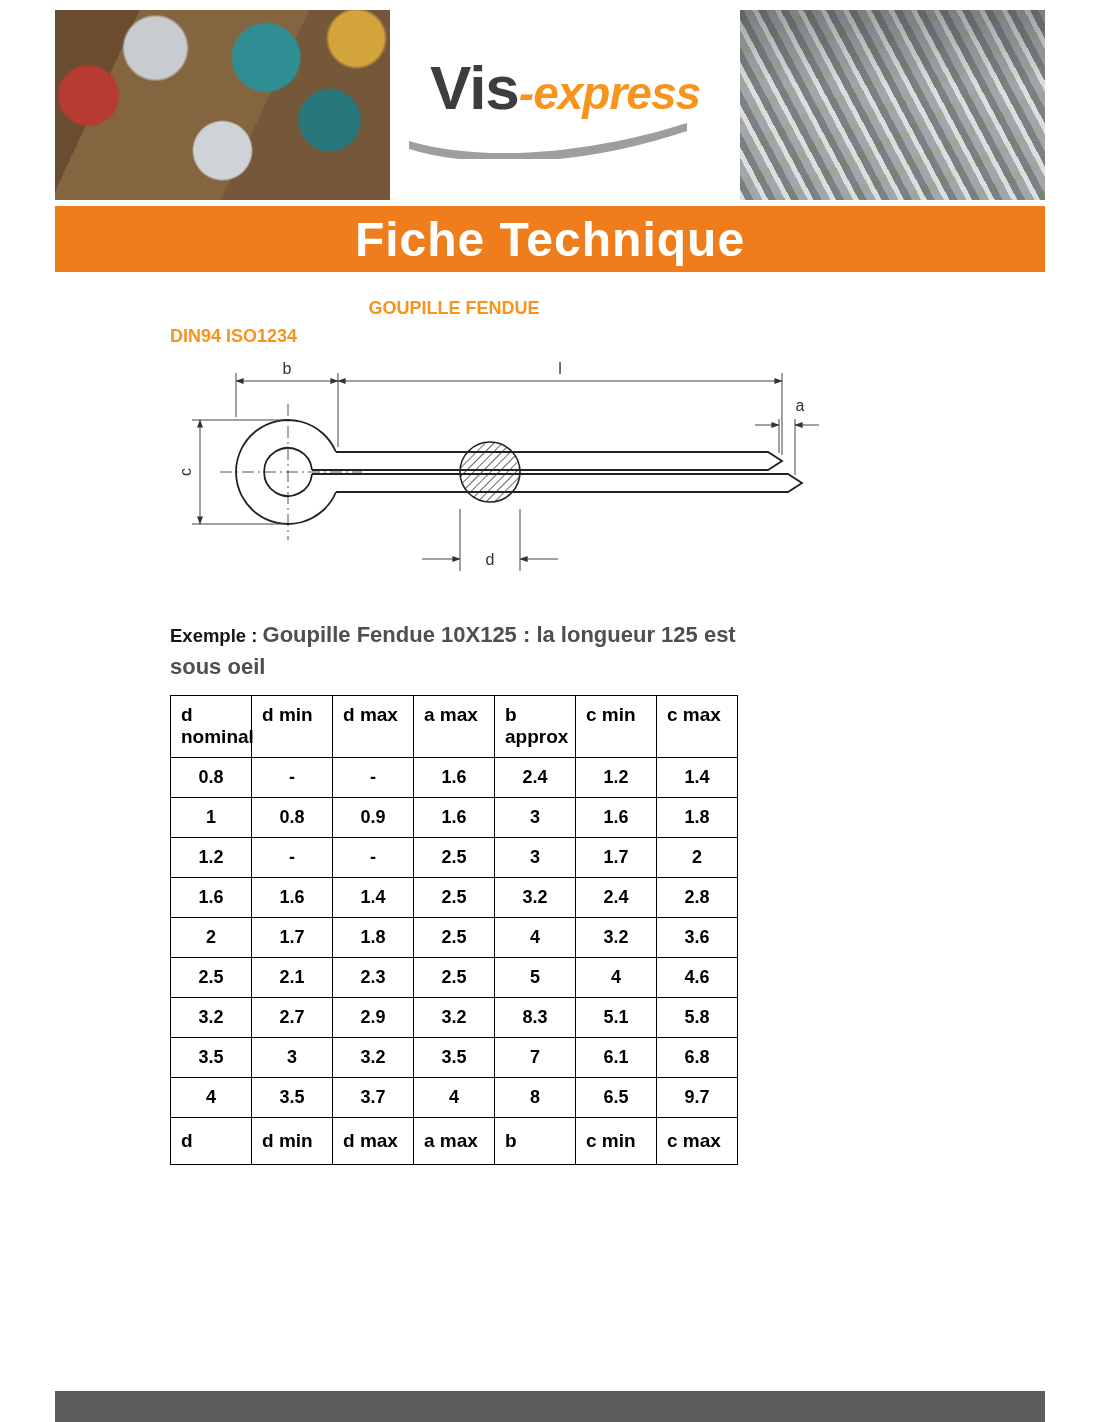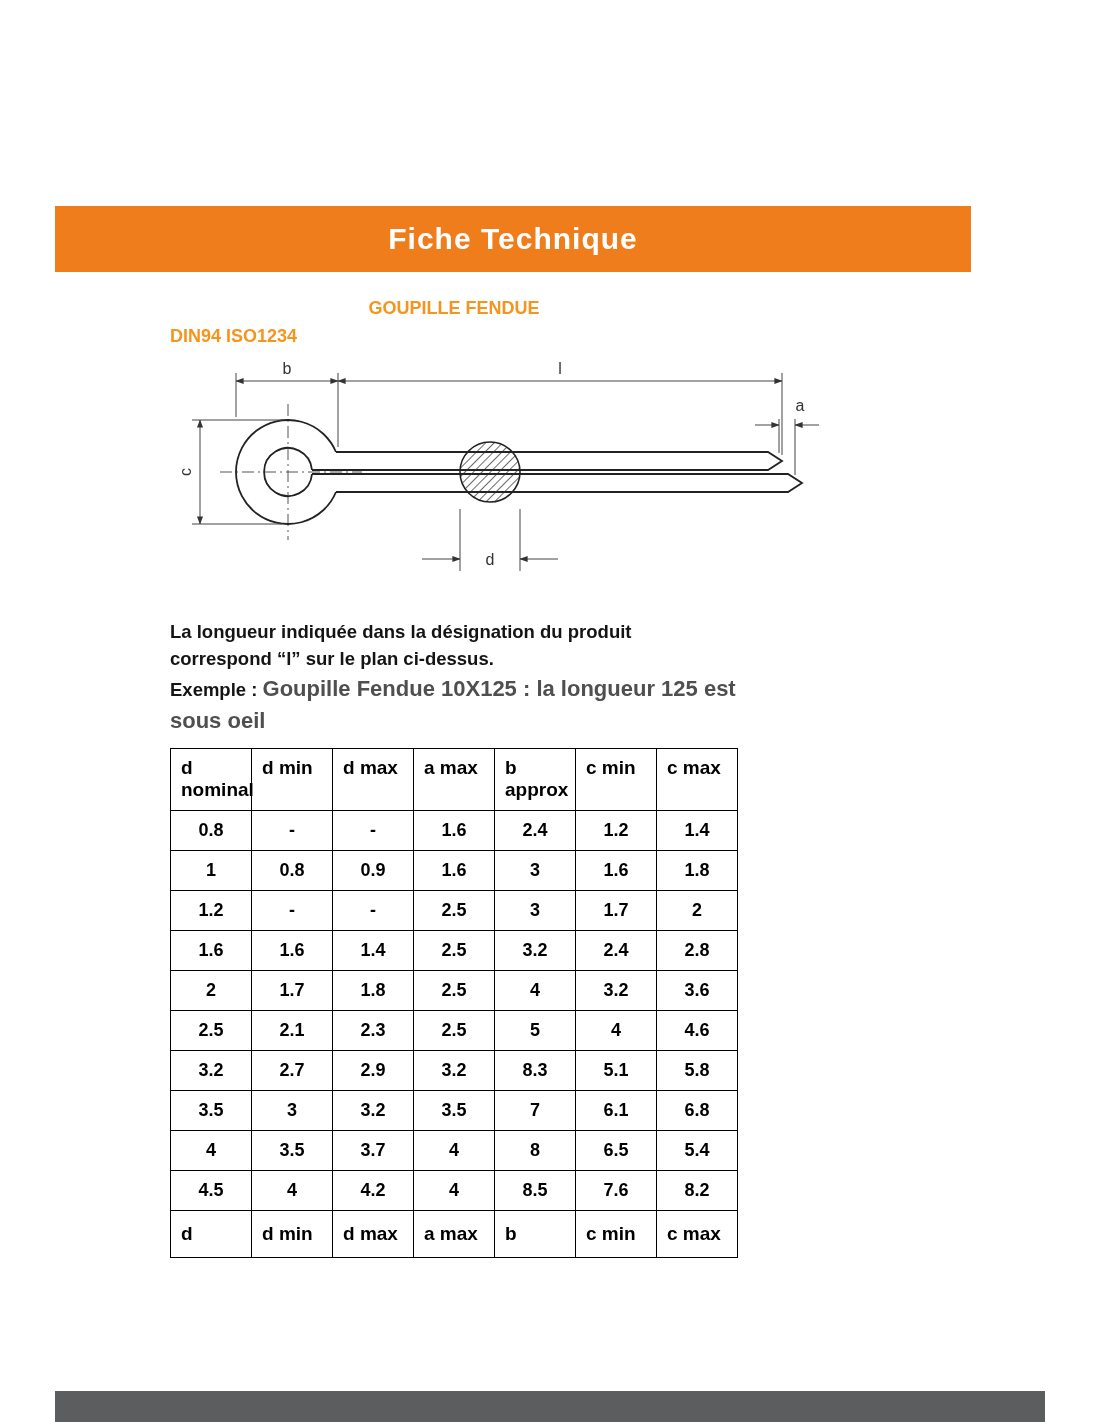--- a/index.html
+++ b/index.html
@@ -30,23 +30,23 @@
       repeating-linear-gradient(62deg, rgba(255,255,255,.65) 0 5px, rgba(98,103,108,.55) 5px 12px, rgba(170,175,180,.45) 12px 20px),
       repeating-linear-gradient(-28deg, rgba(150,150,70,.30) 0 9px, rgba(0,0,0,0) 9px 30px);
   }
   .logo-area { width:350px; background:#fff; display:flex; flex-direction:column; align-items:center; justify-content:center; }
   .logo-line { display:flex; align-items:baseline; }
   .logo-vis { font-size:62px; font-weight:900; color:#3d3d3f; letter-spacing:-1px; }
   .logo-express { font-size:46px; font-weight:bold; font-style:italic; color:var(--accent,#f7941d); letter-spacing:-1px; }
   .swoosh { margin-top:-4px; margin-left:-30px; }
 
   
-  .banner { position:absolute; top:206px; left:55px; width:916px; height:66px;
+  .banner { position:absolute; top:206px; left:55px; width:990px; height:66px;
     background:var(--banner,#f07d1c); color:#fff; display:flex; align-items:center; justify-content:center;
-    font-size:30px; font-weight:bold; letter-spacing:1px; }
+    font-size:48px; font-weight:bold; letter-spacing:1px; }
 
   
   .content { position:absolute; top:286px; left:0; width:908px; padding:0 170px; }
   .doc-title { text-align:center; color:var(--accent,#f7941d); font-weight:bold; font-size:18px; margin-top:12px; }
   .doc-subtitle { color:var(--accent,#f7941d); font-weight:bold; font-size:18px; margin-top:7px; }
 
   .diagram { margin-top:12px; }
   .drawing .part { fill:none; stroke:#222; stroke-width:1.8; }
   .drawing .pin  { fill:url(#hatch); stroke:#222; stroke-width:1.6; }
   .drawing .dim, .drawing .ext { stroke:#444; stroke-width:1; fill:none; }
@@ -64,20 +64,33 @@
   tbody td { text-align:center; font-weight:bold; font-size:18px; padding:9px 6px; }
   tfoot th { text-align:left; padding:12px 10px; font-size:19px; font-weight:bold; }
 
   .footer-bar { position:absolute; left:55px; bottom:0; width:990px; height:31px; background:var(--footer,#5b5d5f); }
 </style>
 </head>
 <body>
 
 <div class="page">
 
+  <div class="header">
+    <div class="photo photo-left"></div>
+    <div class="logo-area">
+      <div class="logo-line">
+        <span class="logo-vis">Vis</span>
+        <span class="logo-express">-express</span>
+      </div>
+      <svg class="swoosh" width="290" height="40" viewBox="0 0 290 40">
+        <path d="M4,22 C70,42 175,38 282,4 L282,12 C175,48 70,50 4,30 Z" fill="#9c9ea1"></path>
+      </svg>
+    </div>
+    <div class="photo photo-right"></div>
+  </div>
 
   <div class="banner">
     <span>Fiche Technique</span>
   </div>
 
   <div class="content">
     <div class="doc-title">GOUPILLE FENDUE</div>
     <div class="doc-subtitle">DIN94 ISO1234</div>
 
     <div class="diagram">
@@ -121,21 +134,20 @@
 
         <line class="ext" x1="290" y1="150" x2="290" y2="212"></line>
         <line class="ext" x1="350" y1="150" x2="350" y2="212"></line>
         <line class="dim" x1="252" y1="200" x2="290" y2="200" marker-end="url(#arw)"></line>
         <line class="dim" x1="388" y1="200" x2="350" y2="200" marker-end="url(#arw)"></line>
         <text class="lbl" x="320" y="206" text-anchor="middle">d</text>
       </svg>
     </div>
 
     <div class="notes">
-      <p>La longueur indiquée dans la désignation du produit correspond “l” sur le plan ci-dessus.</p>
       <p class="example">
         <span class="ex-label">Exemple :</span>
         <span class="ex-text">Goupille Fendue 10X125 : la longueur 125 est sous oeil</span>
       </p>
     </div>
 
     <table>
       <thead>
         <tr>
             <th>d
@@ -222,30 +234,21 @@
             <td>6.1</td>
             <td>6.8</td>
           </tr>
           <tr>
             <td>4</td>
             <td>3.5</td>
             <td>3.7</td>
             <td>4</td>
             <td>8</td>
             <td>6.5</td>
-            <td>5.4</td>
-          </tr>
-          <tr>
-            <td>4.5</td>
-            <td>4</td>
-            <td>4.2</td>
-            <td>4</td>
-            <td>8.5</td>
-            <td>7.6</td>
-            <td>8.2</td>
+            <td>9.7</td>
           </tr>
         </tbody>
       <tfoot>
         <tr>
             <th>d</th>
             <th>d min</th>
             <th>d max</th>
             <th>a max</th>
             <th>b</th>
             <th>c min</th>

